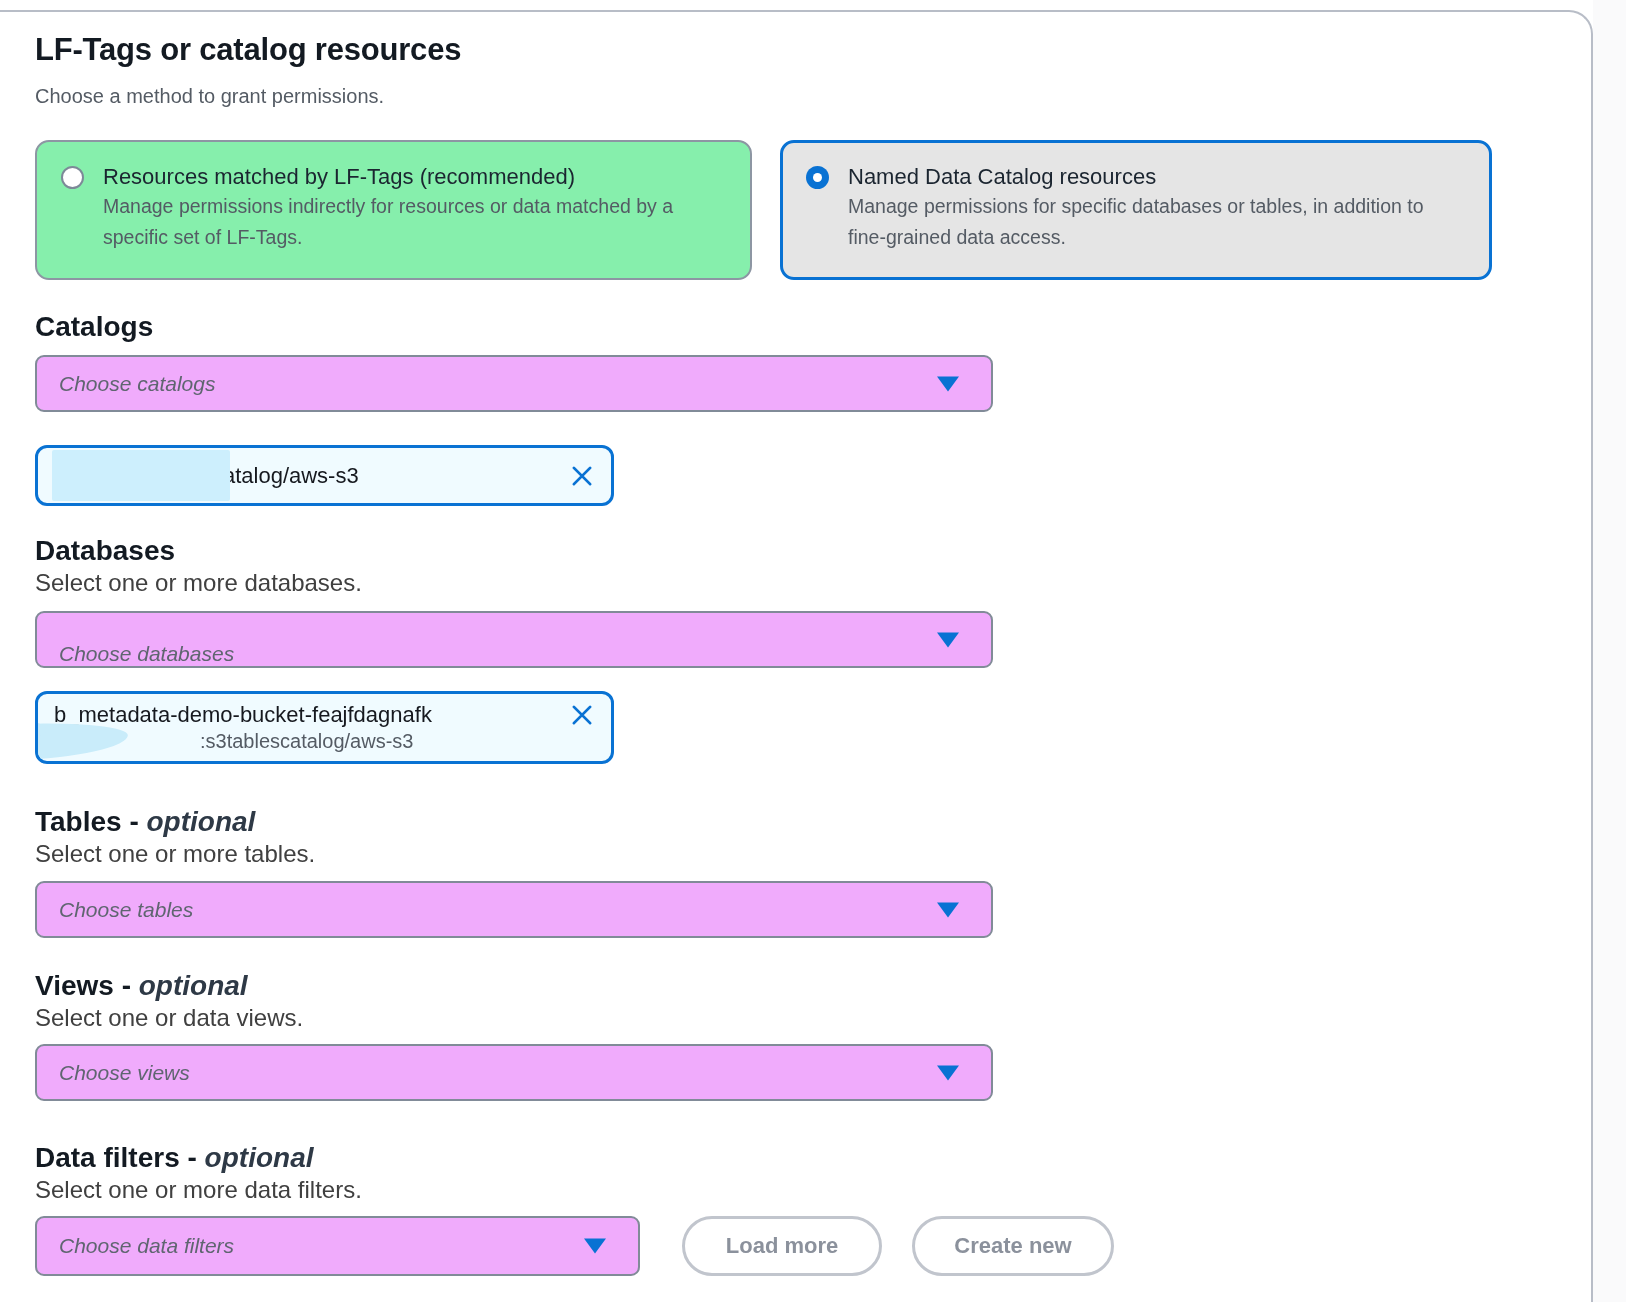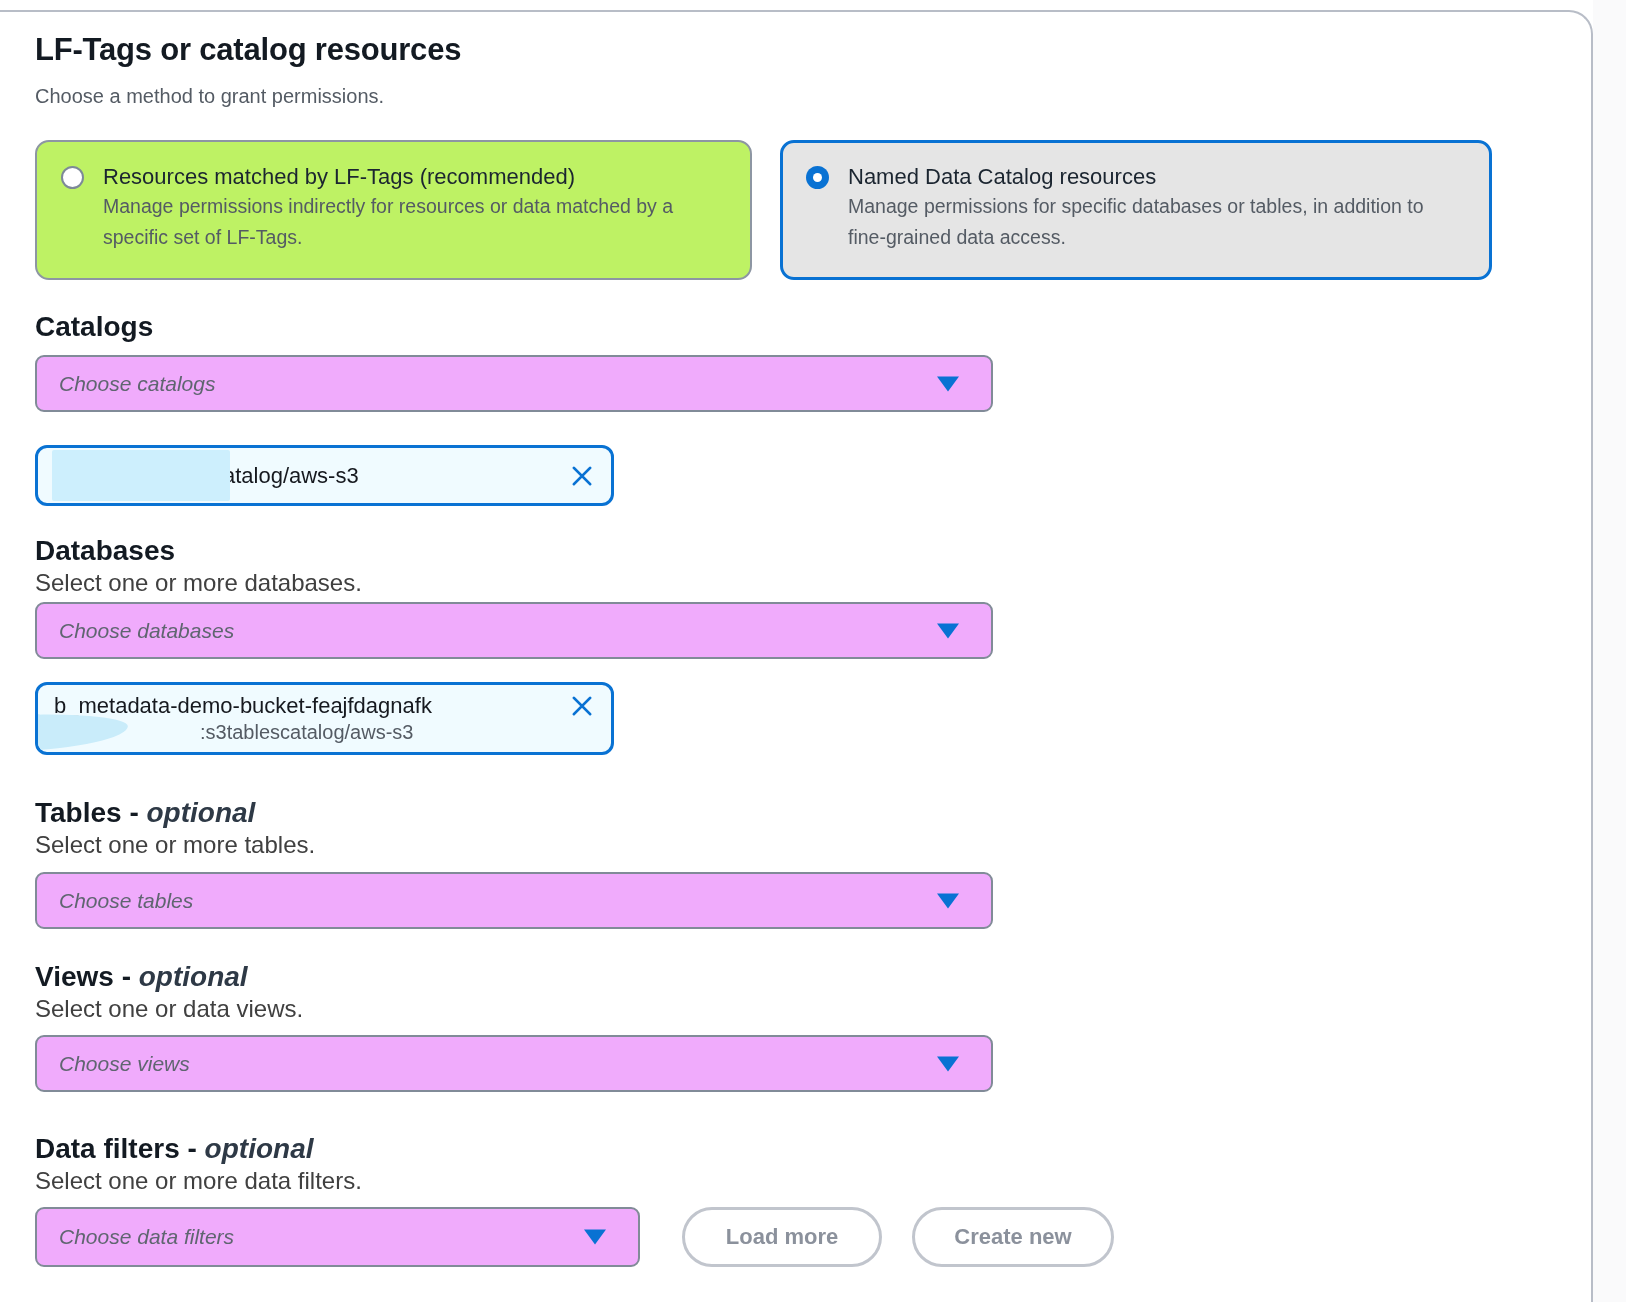--- a/index.html
+++ b/index.html
@@ -17,21 +17,21 @@
   }
   .content { padding:20px 0 0 59px; }
 
   h1.page-title { margin:0; font-size:31px; line-height:36px; font-weight:bold; color:#131a22; letter-spacing:-0.2px; }
   .page-subtitle { margin-top:15px; font-size:20px; line-height:27px; color:#545b64; }
 
   
   .cards { display:flex; gap:28px; margin-top:30px; }
   .card {
     width:717px; height:140px; border:2px solid #8d96a3; border-radius:14px;
-    background:#bef264; padding:20px 24px; display:flex; gap:19px; cursor:pointer;
+    background:#86efac; padding:20px 24px; display:flex; gap:19px; cursor:pointer;
   }
   .card.selected { width:712px; border:3px solid #0972d3; background:#e5e5e5; padding:19px 23px; }
   .radio { width:23px; height:23px; border-radius:50%; border:2px solid #7d8998; background:#fff; flex:none; margin-top:4px; }
   .radio.checked { border:none; background:#0972d3; position:relative; }
   .radio.checked::after { content:""; position:absolute; left:7px; top:7px; width:9px; height:9px; border-radius:50%; background:#fff; }
   .card-title { font-size:22px; line-height:29px; font-weight:500; color:#1b2530; }
   .card-desc { font-size:19.5px; line-height:31px; color:#545b64; max-width:610px; }
 
   
   .field-label { font-size:28px; line-height:26px; font-weight:bold; color:#131a22; }
@@ -70,21 +70,21 @@
     background:#c9ecfa; transform:rotate(-2deg);
     border-radius:45% 55% 60% 40% / 55% 45% 65% 35%;
   }
   .scribble::after { content:""; position:absolute; left:40px; top:-7px; width:90px; height:22px; background:#c9ecfa; border-radius:50%; transform:rotate(4deg); }
 
   .spacer-sm { height:32px; } 
   .spacer-tables { height:45px; }
   .spacer-views { height:35px; }
   .spacer-filters { height:44px; }
   .mt-catalogs { margin-top:34px; }
-  .mt-db-select { margin-top:7px; }
+  .mt-db-select { margin-top:16px;align-items:flex-end; }
   .token.double { margin-top:23px; }
   .select.views { margin-top:14px; }
 
   
   .bottom-row { display:flex; margin-top:14px; }
   .select.small { margin-top:0; width:605px; height:60px; }
   .btn {
     height:60px; border:3px solid #c1c5cd; border-radius:30px; background:#fff;
     color:#8b919c; font-weight:bold; font-size:22px; font-family:"Liberation Sans", sans-serif;
     display:flex; align-items:center; justify-content:center; cursor:pointer;

